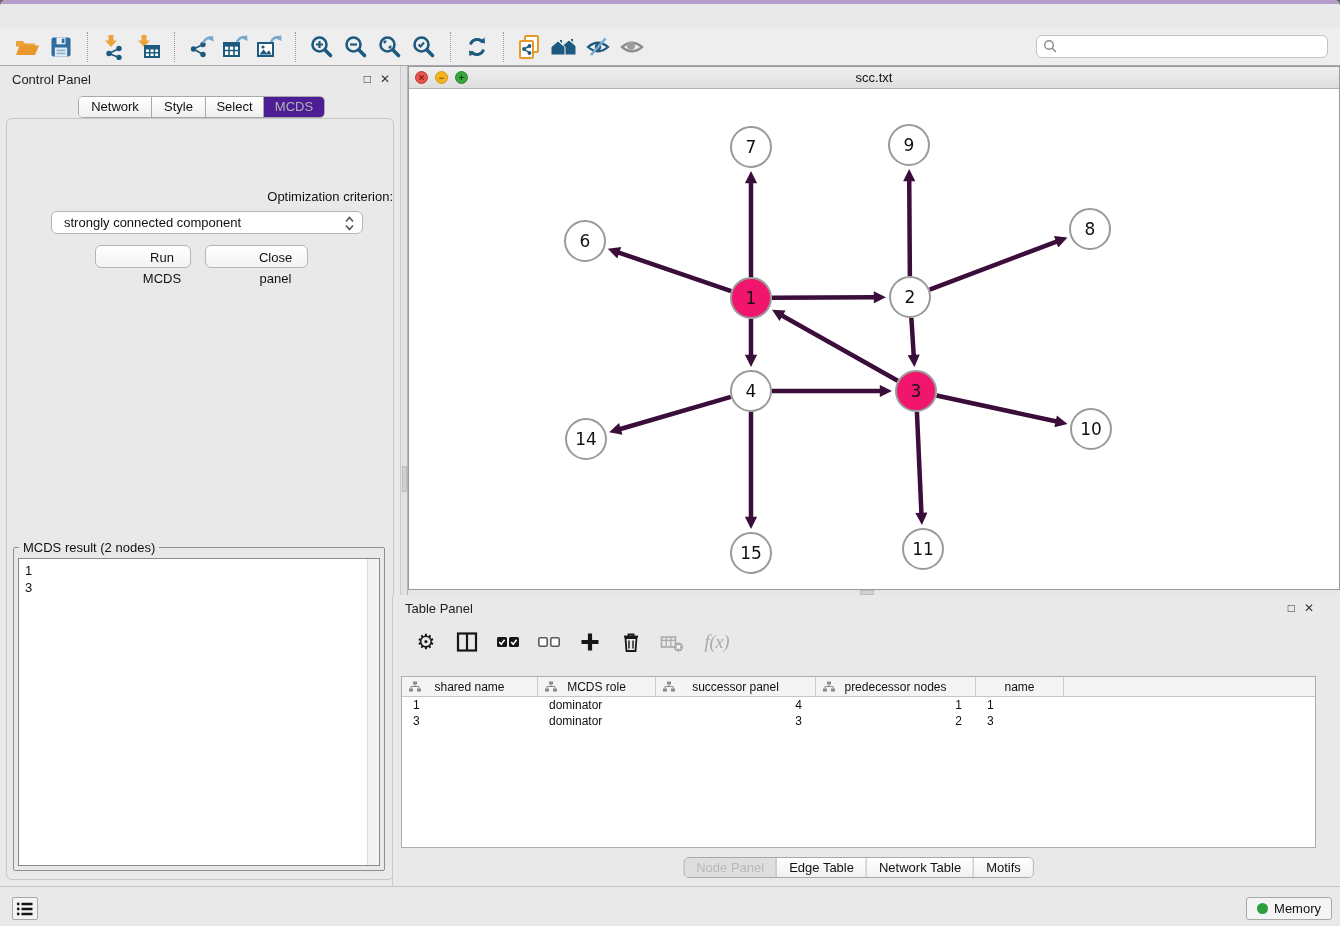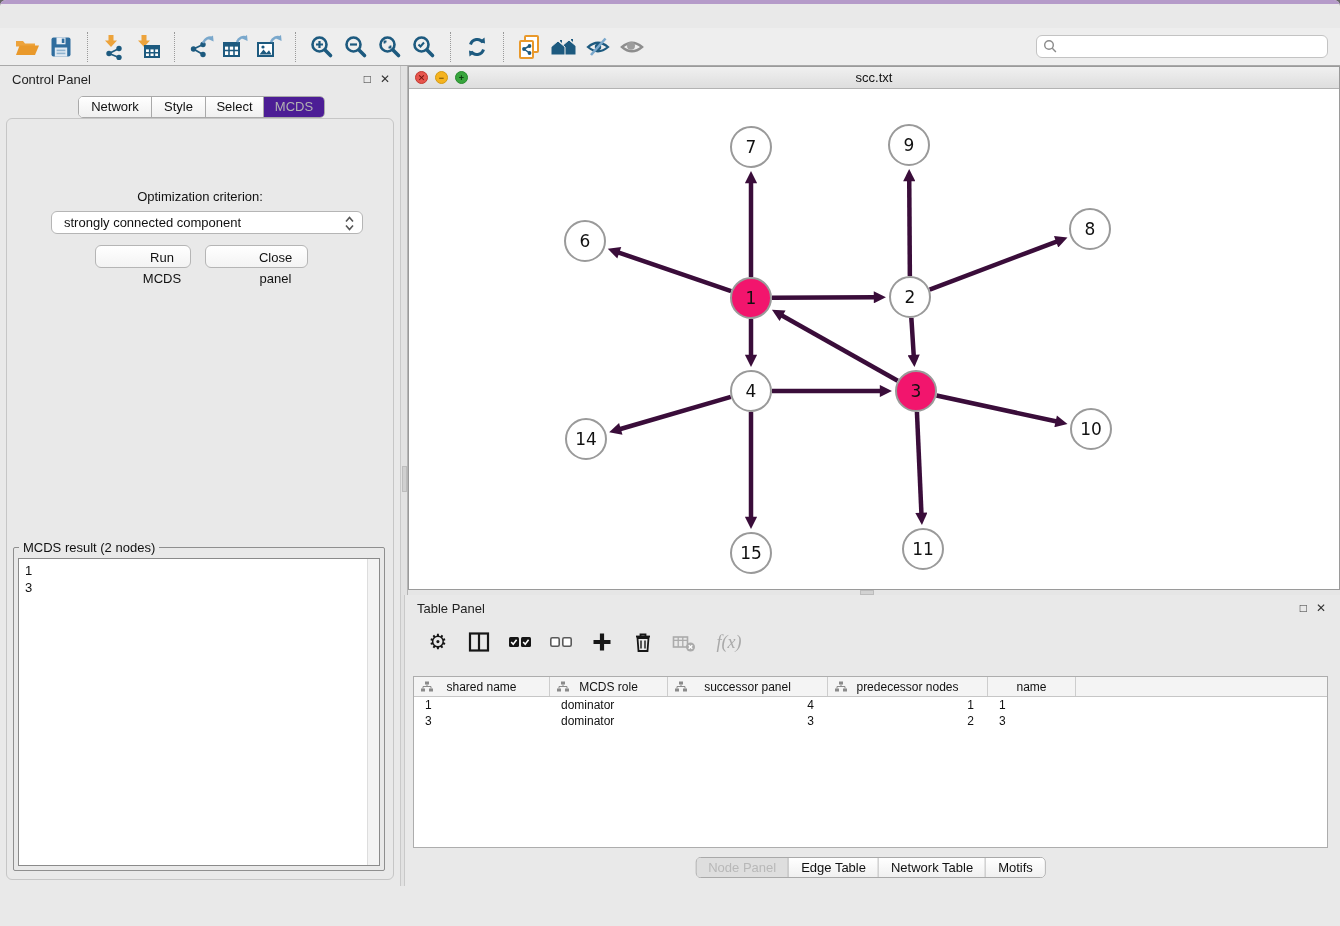--- a/index.html
+++ b/index.html
@@ -29,21 +29,21 @@
   
   .cpanel{position:absolute;left:0;top:66px;width:400px;height:820px;background:#e9e9e9;}
   .panel-head{position:absolute;left:12px;top:6px;font-size:13px;color:#222;}
   .panel-btns{position:absolute;right:10px;top:6px;font-size:12px;color:#333;display:flex;gap:9px;}
   .panel-btns span{cursor:default;line-height:14px;}
   .cp-tabs{position:absolute;left:78px;top:30px;height:22px;display:flex;border:1px solid #a9a9a9;border-radius:5px;overflow:hidden;background:#fff;}
   .cp-tab{font-size:13px;line-height:20px;text-align:center;background:linear-gradient(#ffffff,#f0f0f0);color:#111;border-right:1px solid #a9a9a9;}
   .cp-tab:last-child{border-right:none;}
   .cp-tab.sel{background:#4c1d95;color:#b2b2b2;}
   .cp-body{position:absolute;left:6px;right:6px;top:52px;bottom:6px;border:1px solid #c6c6c6;border-radius:6px;}
-  .opt-label{position:absolute;left:0;right:0;top:70px;text-align:center;font-size:13px;color:#111;}
+  .opt-label{position:absolute;left:0;right:0;top:70px;text-align:right;font-size:13px;color:#111;}
   .select{position:absolute;left:44px;top:92px;width:312px;height:23px;background:#fff;border:1px solid #b5b5b5;
           border-radius:6px;font-size:13px;line-height:21px;padding-left:12px;color:#111;}
   .select svg{position:absolute;right:7px;top:3px;}
   .cp-btn{position:absolute;top:126px;height:23px;background:linear-gradient(#ffffff,#f3f3f3);border:1px solid #b5b5b5;
           border-radius:6px;font-size:13px;color:#111;text-align:center;line-height:21px;padding-left:44px;}
   .fieldset{position:absolute;left:6px;right:8px;top:428px;bottom:8px;border:1px solid #8f8f8f;border-radius:2px;}
   .fieldset .legend{position:absolute;left:5px;top:-8px;background:#e9e9e9;padding:0 4px;font-size:13px;color:#111;}
   .result-area{position:absolute;left:4px;right:4px;top:10px;bottom:4px;background:#fff;border:1px solid #8a8a8a;overflow:hidden;}
   .result-area .line{font-size:13px;line-height:17px;padding-left:6px;color:#111;}
   .result-area .line:first-child{padding-top:3px;}
@@ -55,21 +55,21 @@
       text-align:center;line-height:13px;}
   .nt.red{left:6px;background:#e6554d;border:1px solid #c2382f;color:#6e100b;}
   .nt.yel{left:26px;background:#f5b31f;border:1px solid #d39a14;color:#6f4e04;}
   .nt.grn{left:46px;background:#38a53d;border:1px solid #268a2d;color:#0b3f10;}
   .net-title{position:absolute;left:0;right:0;top:0;height:22px;text-align:center;font-size:13px;color:#111;line-height:22px;}
   .canvas{position:absolute;left:0;top:22px;width:930px;height:500px;background:#fff;}
   
   .hsplit{position:absolute;left:408px;top:590px;width:932px;height:5px;background:#e6e6e6;}
   .hsplit .grip{position:absolute;left:452px;top:0px;width:14px;height:5px;background:#d2d2d2;border:1px solid #bcbcbc;}
   
-  .tpanel{position:absolute;left:404px;top:595px;width:932px;height:291px;background:#e9e9e9;border-left:1px solid #c9c9c9;}
+  .tpanel{position:absolute;left:392px;top:595px;width:932px;height:291px;background:#e9e9e9;border-left:1px solid #c9c9c9;}
   .ttoolbar{position:absolute;left:8px;top:30px;height:34px;display:flex;align-items:center;gap:15px;padding-left:12px;}
   .tt-icon{width:26px;height:26px;display:flex;align-items:center;justify-content:center;background:none;border:none;padding:0;}
   .gear-glyph{font-size:21px;color:#161616;line-height:22px;}
   .fx{font-family:"Liberation Serif","DejaVu Serif",serif;font-style:italic;font-size:18px;color:#a9a9a9;}
   .dtable{position:absolute;left:8px;right:8px;top:81px;height:172px;background:#fff;border:1px solid #adadad;}
   .thead{display:flex;height:20px;background:#f4f4f4;border-bottom:1px solid #c6c6c6;}
   .th{position:relative;border-right:1px solid #cdcdcd;font-size:12px;color:#111;
       display:flex;align-items:center;justify-content:center;}
   .th svg{position:absolute;left:7px;top:4px;}
   .trow{display:flex;height:16px;font-size:12px;color:#111;}
@@ -450,14 +450,28 @@
     </div>
 
     <div class="ttabs">
       <div class="ttab sel">Node Panel</div>
       <div class="ttab">Edge Table</div>
       <div class="ttab">Network Table</div>
       <div class="ttab">Motifs</div>
     </div>
   </div>
 
+  <div class="statusbar">
+    <button class="list-btn">
+      <svg width="18" height="16" viewBox="0 0 18 16">
+        <circle cx="2.2" cy="3" r="1.4" fill="#161616"></circle>
+          <circle cx="2.2" cy="8" r="1.4" fill="#161616"></circle>
+          <circle cx="2.2" cy="13" r="1.4" fill="#161616"></circle>
+        <path d="M5.5 3h11M5.5 8h11M5.5 13h11" stroke="#161616" stroke-width="2.4"></path>
+      </svg>
+    </button>
+    <button class="mem-btn">
+      <span class="mem-dot"></span>
+      <span>Memory</span>
+    </button>
+  </div>
 
 </div>
 
 </body></html>

